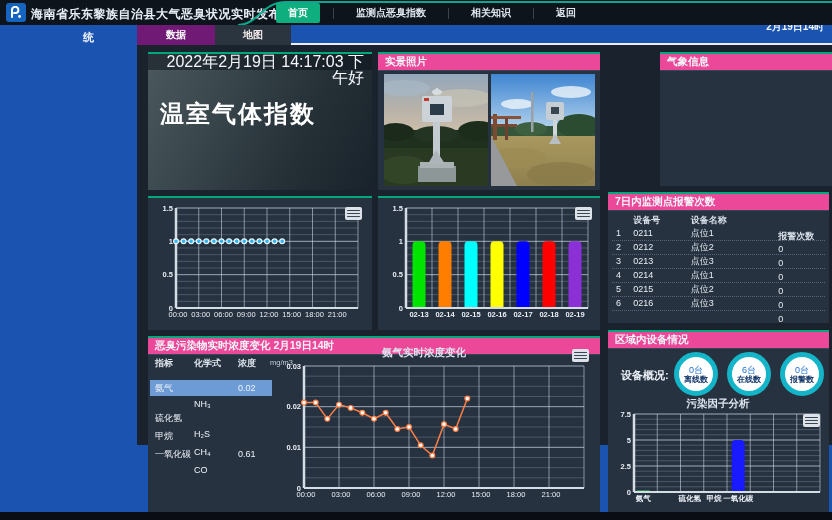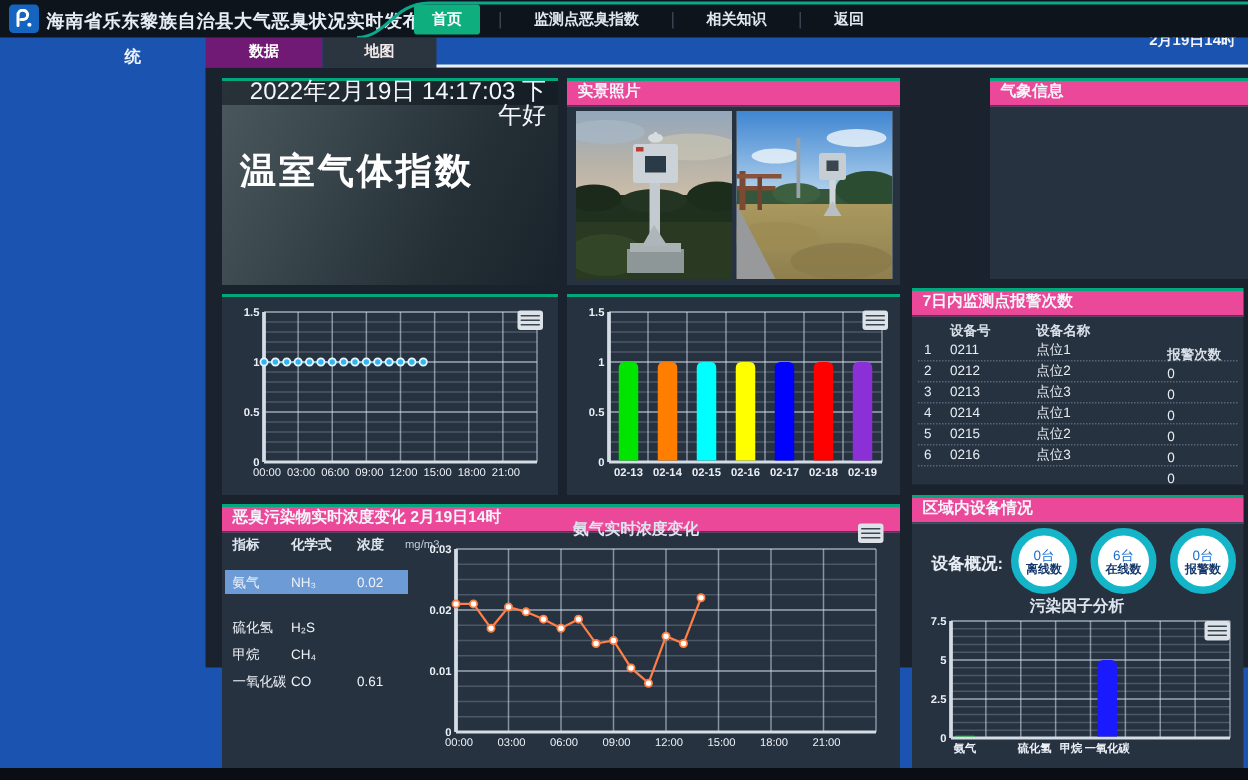--- a/index.html
+++ b/index.html
@@ -75,21 +75,21 @@
   #tb-pf{left:803px;top:414px;}
 
   
   #panel-odor{left:148px;top:336px;width:452px;height:176px;}
   #odor-table{position:absolute;left:2px;top:16px;width:122px;height:158px;}
   .odor-colhead{position:absolute;top:3px;color:#dfe6ef;font-size:9px;font-weight:bold;}
   #odor-unit{position:absolute;top:4px;left:88px;color:#c3cdd9;font-size:7.5px;padding-left:32px;}
   .odor-row{position:absolute;left:0;width:122px;height:16px;line-height:16px;font-size:9px;color:#eef2f8;}
   .odor-row.hl{background:#6d9bd6;}
   .oc-name{position:absolute;left:5px;}
-  .oc-form{position:absolute;left:44px;}
+  .oc-form{position:absolute;left:44px;margin-top:16px;}
   .oc-val{position:absolute;left:88px;}
 
   
   #panel-devices{left:608px;top:330px;width:221px;height:182px;}
   #overview-label{position:absolute;left:13px;top:36px;color:#e9eef5;font-size:11px;font-weight:bold;}
   #device-stats{position:absolute;left:66px;top:20px;display:flex;gap:9px;}
   .stat-circle{width:34px;height:34px;background:#ffffff;border:5px solid #14b5c8;border-radius:50%;display:flex;flex-direction:column;align-items:center;justify-content:center;}
   .stat-count{color:#1a6fd0;font-size:9px;font-weight:normal;line-height:10px;}
   .stat-label{color:#14386b;font-size:8px;font-weight:bold;line-height:9px;}
 

